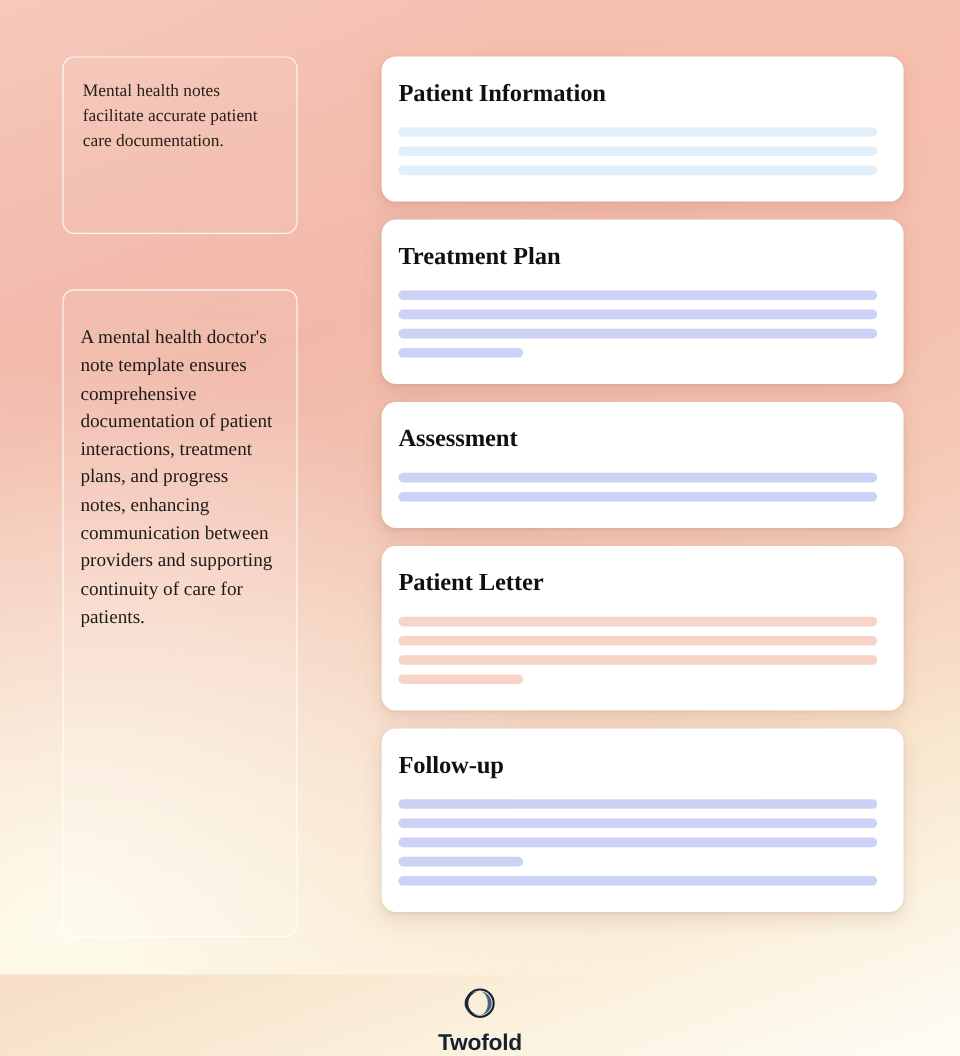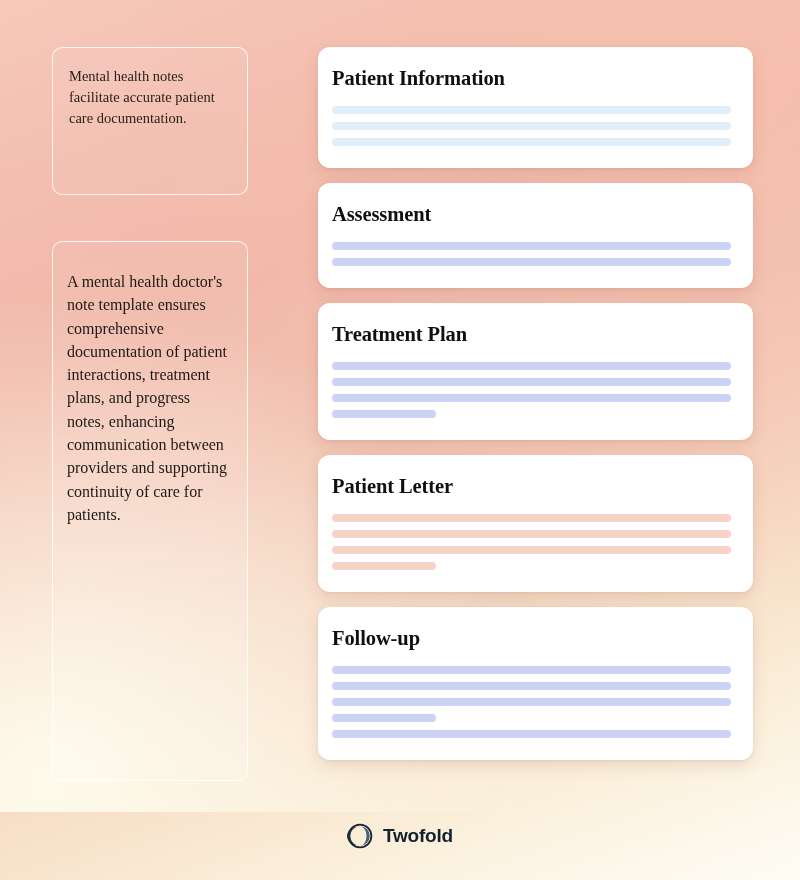--- a/index.html
+++ b/index.html
@@ -115,20 +115,21 @@
   
   .footer {
     position: absolute;
     left: 0;
     right: 0;
     top: 823px;
     display: flex;
     align-items: center;
     justify-content: center;
     gap: 10px;
+    flex-direction: column;
   }
 
   .logo-mark {
     width: 26px;
     height: 26px;
     display: block;
   }
 
   .logo-text {
     font-family: "Liberation Sans", sans-serif;
@@ -159,34 +160,34 @@
     <div class="doc-card">
       <div class="doc-title">Patient Information</div>
       <div class="lines">
         <div class="line blue-light" style="width:100%"></div>
         <div class="line blue-light" style="width:100%"></div>
         <div class="line blue-light" style="width:100%"></div>
       </div>
     </div>
 
     <div class="doc-card">
+      <div class="doc-title">Treatment Plan</div>
+      <div class="lines">
+        <div class="line lavender" style="width:100%"></div>
+        <div class="line lavender" style="width:100%"></div>
+        <div class="line lavender" style="width:100%"></div>
+        <div class="line lavender" style="width:26%"></div>
+      </div>
+    </div>
+
+    <div class="doc-card">
       <div class="doc-title">Assessment</div>
       <div class="lines">
         <div class="line lavender" style="width:100%"></div>
         <div class="line lavender" style="width:100%"></div>
-      </div>
-    </div>
-
-    <div class="doc-card">
-      <div class="doc-title">Treatment Plan</div>
-      <div class="lines">
-        <div class="line lavender" style="width:100%"></div>
-        <div class="line lavender" style="width:100%"></div>
-        <div class="line lavender" style="width:100%"></div>
-        <div class="line lavender" style="width:26%"></div>
       </div>
     </div>
 
     <div class="doc-card">
       <div class="doc-title">Patient Letter</div>
       <div class="lines">
         <div class="line peach" style="width:100%"></div>
         <div class="line peach" style="width:100%"></div>
         <div class="line peach" style="width:100%"></div>
         <div class="line peach" style="width:26%"></div>

